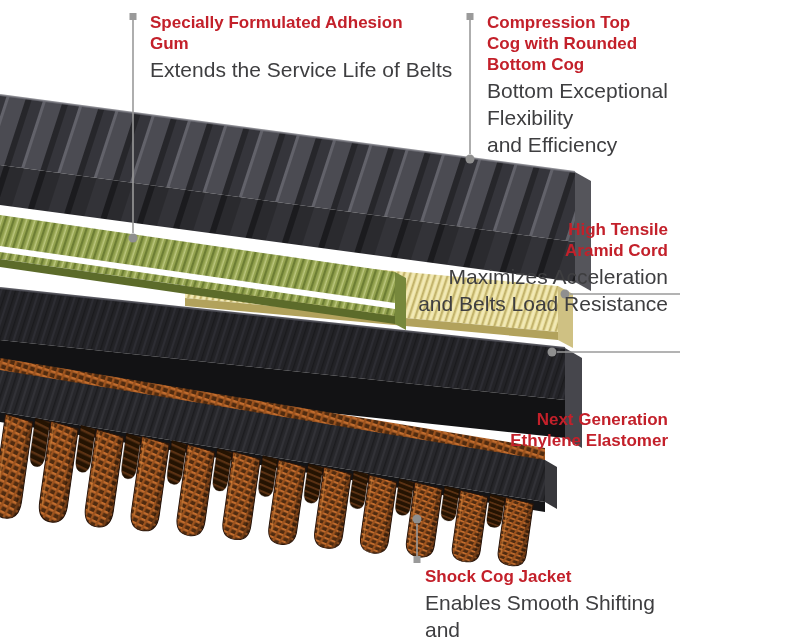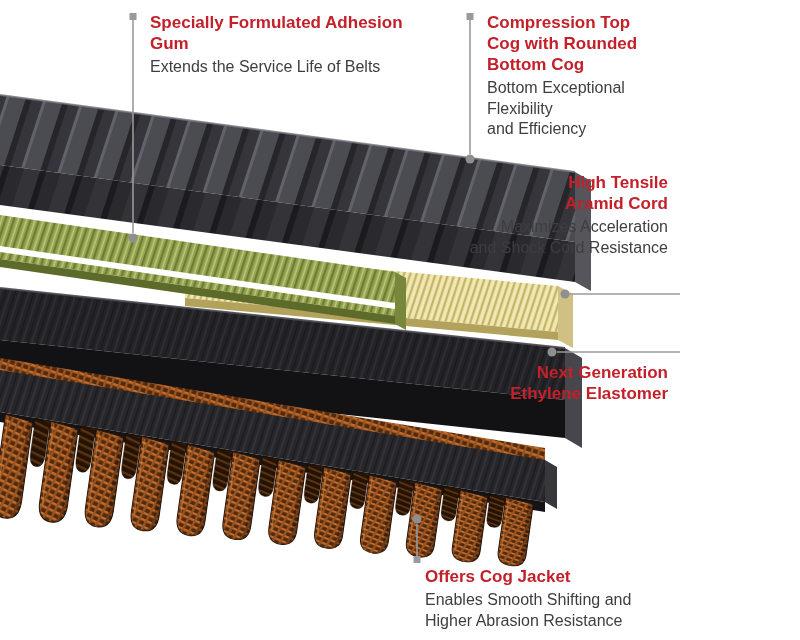--- a/index.html
+++ b/index.html
@@ -16,25 +16,25 @@
   .belt-svg { position:absolute; left:0; top:0; z-index:1; }
 
   .label { position:absolute; z-index:2; }
   .label h2 {
     font-size:17px; line-height:1.24; font-weight:700;
     color:var(--accent-red,#c3202a);
     white-space:pre-line;
     margin-bottom:3px;
   }
   .label p {
-    font-size:16px; line-height:1.28;
+    font-size:21px; line-height:1.28;
     color:var(--body-text,#3e3e40);
     white-space:pre-line;
   }
-  .label.right { text-align:right; }
+  .label.right { text-align:right;margin-top:47px; }
 
   #label-adhesion-gum   { left:150px; top:12px;  }
   #label-top-cog        { left:487px; top:12px;  }
   #label-aramid-cord    { right:12px; top:172px; }
   #label-elastomer      { right:12px; top:362px; }
   #label-fabric-cog-jacket { left:425px; top:566px; }
 </style>
 </head>
 <body>
 
@@ -194,27 +194,27 @@
 Cog with Rounded
 Bottom Cog</h2>
     <p>Bottom Exceptional Flexibility
 and Efficiency</p>
   </div>
 
   <div class="label right" id="label-aramid-cord">
     <h2>High Tensile
 Aramid Cord</h2>
     <p>Maximizes Acceleration
-and Shock Cord Resistance</p>
+and Belts Load Resistance</p>
   </div>
 
   <div class="label right" id="label-elastomer">
     <h2>Next Generation
 Ethylene Elastomer</h2>
   </div>
 
   <div class="label" id="label-fabric-cog-jacket">
-    <h2>Offers Cog Jacket</h2>
+    <h2>Shock Cog Jacket</h2>
     <p>Enables Smooth Shifting and
 Higher Abrasion Resistance</p>
   </div>
 
 </div>
 
 </body></html>

